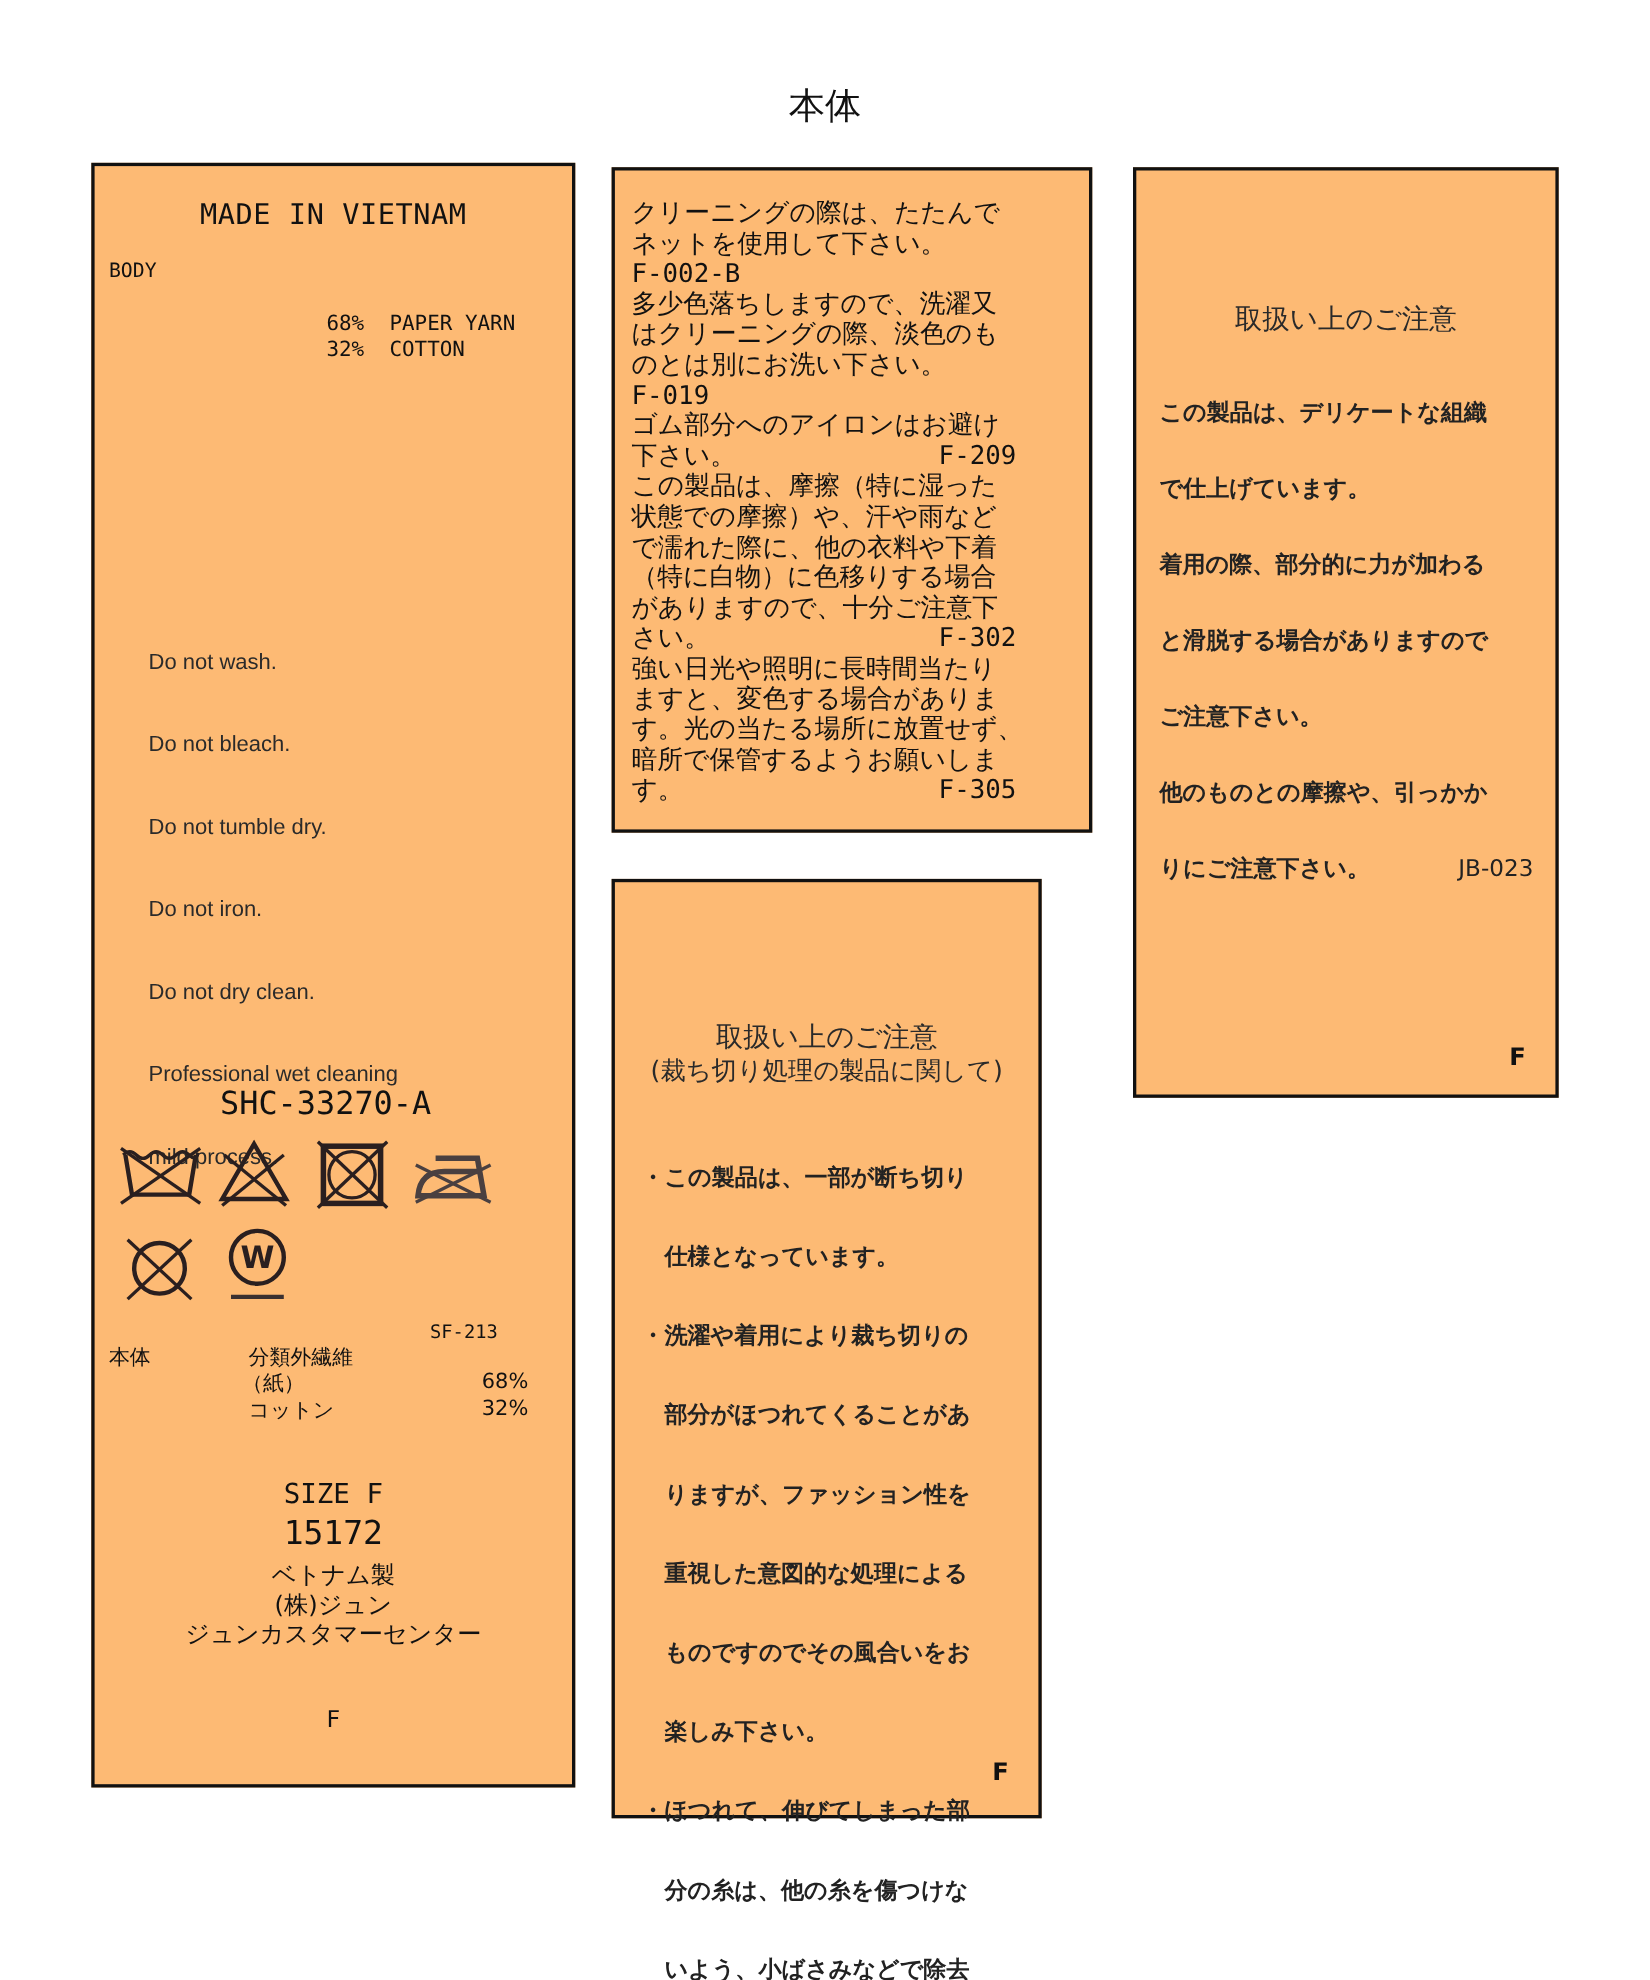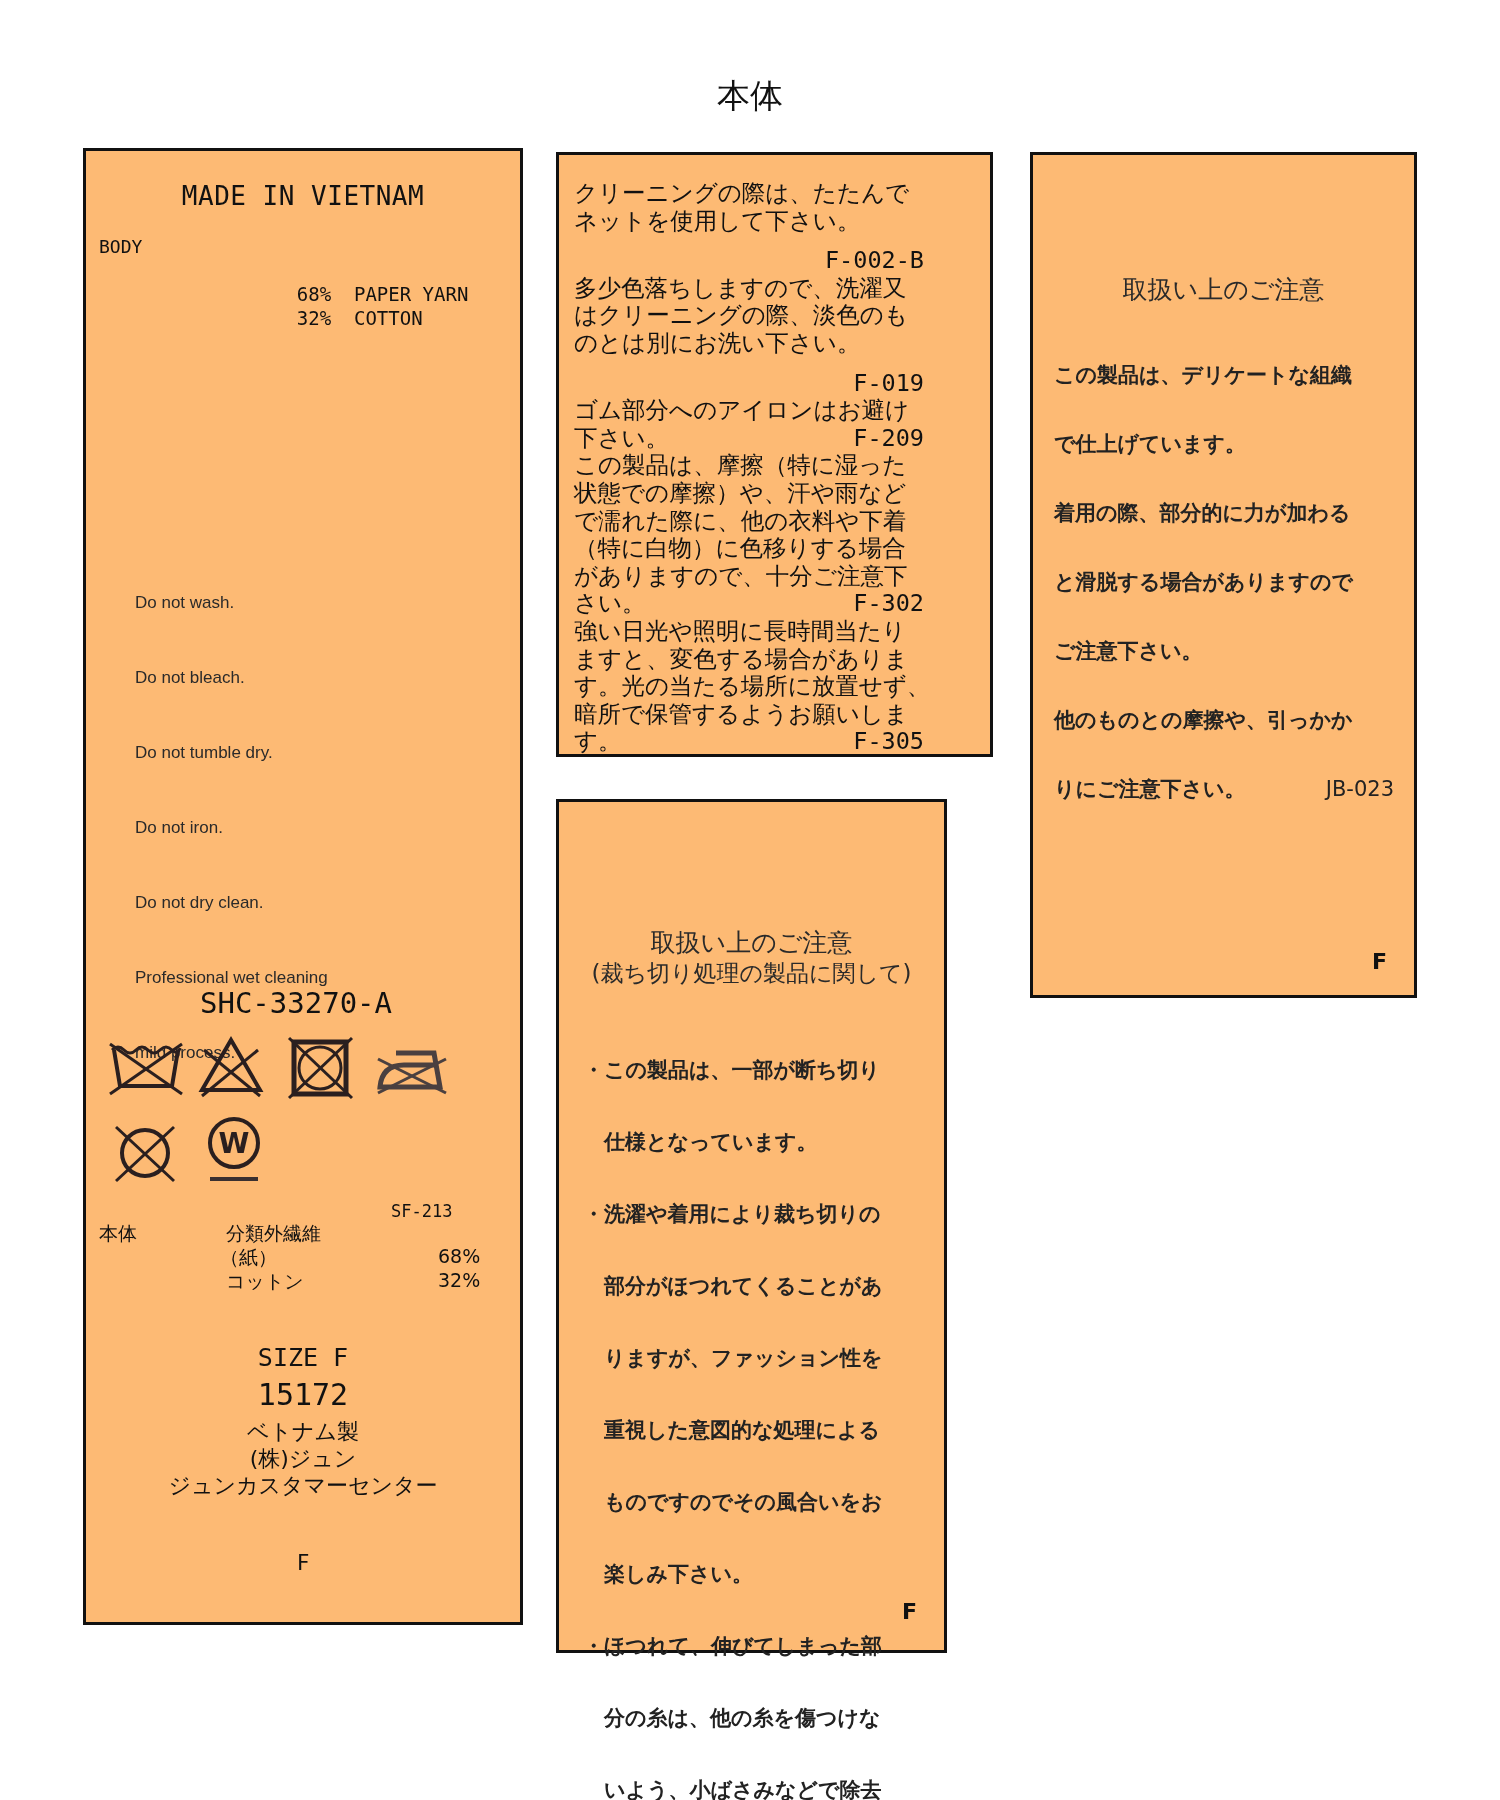--- a/index.html
+++ b/index.html
@@ -8,31 +8,31 @@
     .sans { font-family: "DejaVu Sans", "Liberation Sans", sans-serif; }
     .title { position: absolute; left: 0; width: 1500px; top: 74px; text-align: center; font-size: 33px; font-family: "DejaVu Sans", sans-serif; }
     .box { position: absolute; border: 3px solid #111; box-sizing: border-box; background: #fdba74; }
     .abs { position: absolute; white-space: pre; }
 
     
     #box-left { left: 83px; top: 148px; width: 440px; height: 1477px; }
     #box-left .made { left: 0; width: 434px; top: 30px; text-align: center; font-size: 26px; white-space: nowrap; letter-spacing: 0.5px; }
     #box-left .body-lbl { left: 13px; top: 85px; font-size: 18px; }
     #box-left .comp-row { left: 165px; font-size: 19px; }
-    #box-left .care-en { left: 49px; top: 389px; font-size: 17px; line-height: 25px; color: #2a2a2a; font-family: "Liberation Sans", sans-serif; white-space: pre; }
+    #box-left .care-en { left: 49px; top: 389px; font-size: 20px; line-height: 25px; color: #2a2a2a; font-family: "Liberation Sans", sans-serif; white-space: pre; }
     #box-left .style-no { left: 0; width: 420px; top: 835px; text-align: center; font-size: 29px; }
     #box-left .sf { left: 305px; top: 1050px; font-size: 17px; }
     #box-left .jp-comp { font-size: 19px; }
     #box-left .center-block { left: 0; width: 434px; text-align: center; }
 
     
     #box-mid-top { left: 556px; top: 152px; width: 437px; height: 605px; }
     #box-mid-top .txt { left: 15px; top: 25px; width: 350px; font-size: 23.5px; line-height: 27.6px; white-space: normal; }
     .line { display: block; white-space: pre; }
-    .line.right { text-align: right; margin-top: 12px; }
+    .line.right { text-align: left; }
     .line.split { display: flex; justify-content: space-between; }
 
     
     #box-mid-bot { left: 556px; top: 799px; width: 391px; height: 854px; }
     #box-mid-bot .head { left: 0; width: 385px; text-align: center; font-size: 25px; color: #2a2a2a; }
     #box-mid-bot .notes { left: 24px; top: 208px; width: 340px; font-size: 21px; line-height: 24px; font-weight: bold; color: #222; }
     #box-mid-bot .corner-f { right: 27px; bottom: 26px; font-size: 22px; font-weight: bold; }
 
     
     #box-right { left: 1030px; top: 152px; width: 387px; height: 846px; }

